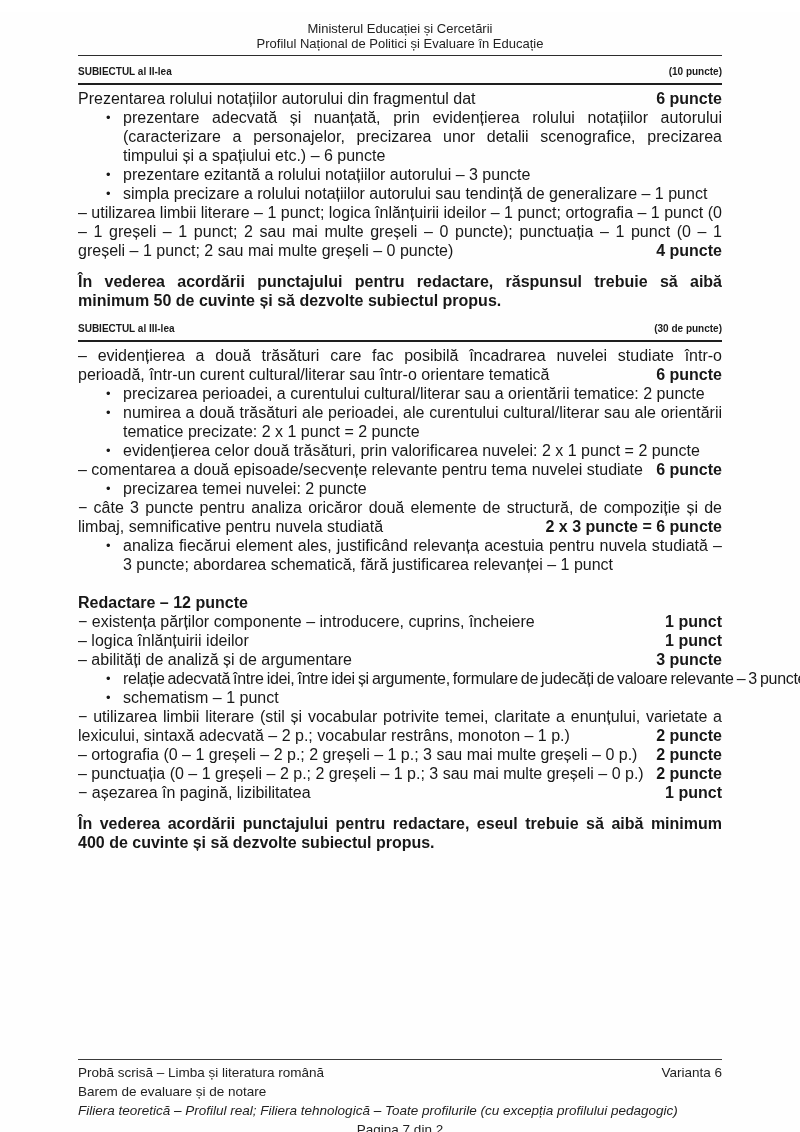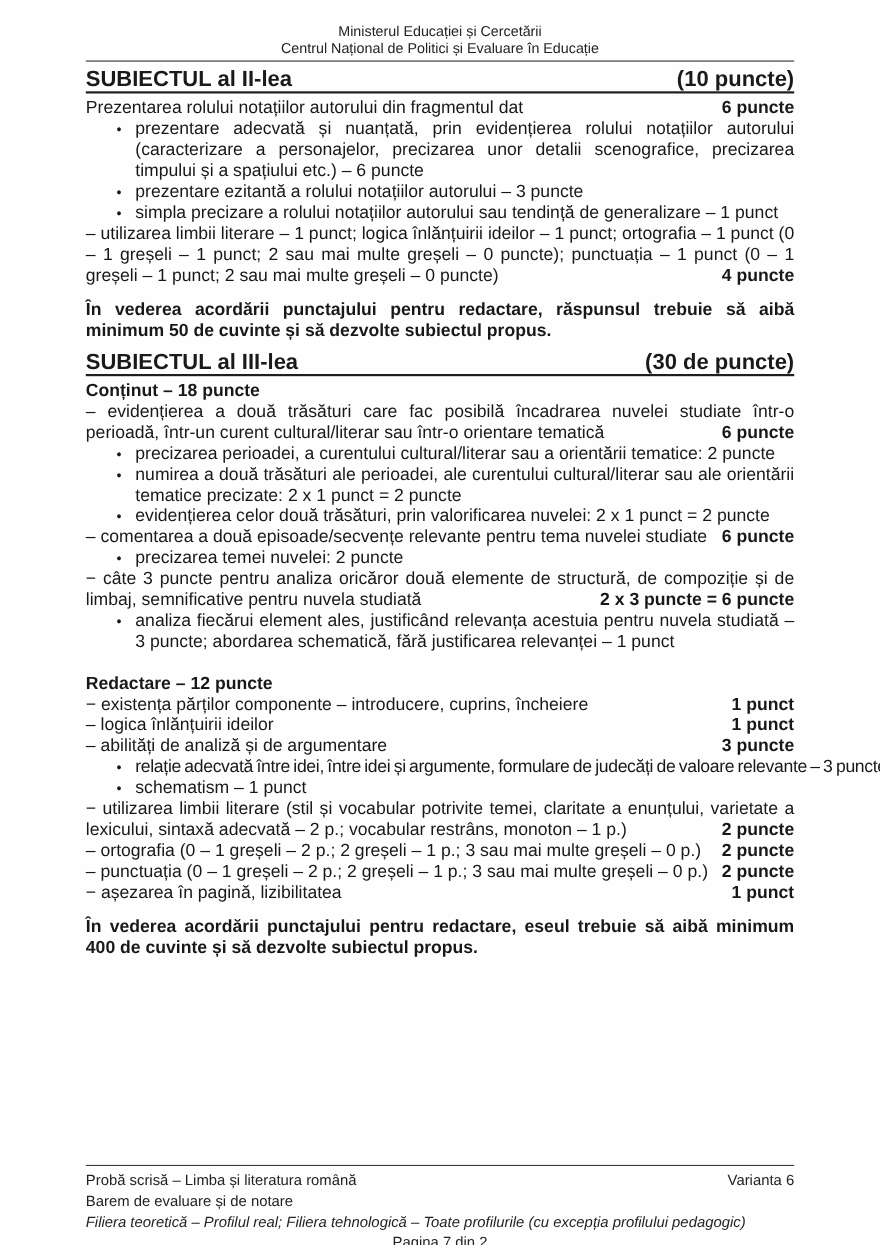--- a/index.html
+++ b/index.html
@@ -12,21 +12,21 @@
     color:#1a1a1a;
     overflow:hidden;
   }
   .content{padding:9px 78px 0 78px;}
   
   .doc-header{text-align:center;font-size:13px;line-height:15px;color:#222;}
   .header-rule{border-bottom:1.5px solid #2c2c2c;margin-top:4px;height:0;}
   
   .title-row{
     display:flex;justify-content:space-between;
-    font-weight:700;font-size:20px;line-height:18px;
+    font-weight:700;font-size:10px;line-height:18px;
     border-bottom:2px solid #1e1e1e;
     padding-bottom:2px;margin:7px 0 4px 0;
   }
   
   .blk{position:relative;font-size:16px;line-height:19px;text-align:justify;color:#181818;}
   .blk .pts{position:absolute;right:0;bottom:0;font-weight:700;white-space:nowrap;}
   .bullet{padding-left:45px;}
   .bullet::before{content:"\2022";position:absolute;left:28px;top:0;font-size:13px;}
   .heading{font-weight:700;text-align:left;}
   .note{font-weight:700;margin:12px 0 10px 0;text-align:justify;}
@@ -43,39 +43,38 @@
   .footer-filiera{font-style:italic;}
   .footer-page{text-align:center;}
 </style>
 </head>
 <body>
 
 <div class="page">
   <div class="content">
     <div class="doc-header">
       <div>Ministerul Educației și Cercetării</div>
-      <div>Centrul Național de Politici și Evaluare în Educație</div>
+      <div>Profilul Național de Politici și Evaluare în Educație</div>
       <div class="header-rule"></div>
     </div>
     <main>
         <div class="title-row">
           <span>SUBIECTUL al II-lea</span>
           <span>(10 puncte)</span>
         </div>
         <div class="blk para"><span class="txt">Prezentarea rolului notațiilor autorului din fragmentul dat</span><span class="pts">6 puncte</span></div>
         <div class="blk bullet"><span class="txt">prezentare adecvată și nuanțată, prin evidențierea rolului notațiilor autorului (caracterizare a personajelor, precizarea unor detalii scenografice, precizarea timpului și a spațiului etc.) – 6 puncte</span></div>
         <div class="blk bullet"><span class="txt">prezentare ezitantă a rolului notațiilor autorului – 3 puncte</span></div>
         <div class="blk bullet"><span class="txt">simpla precizare a rolului notațiilor autorului sau tendință de generalizare – 1 punct</span></div>
         <div class="blk para"><span class="txt">– utilizarea limbii literare – 1 punct; logica înlănțuirii ideilor – 1 punct; ortografia – 1 punct (0 – 1 greșeli – 1 punct; 2 sau mai multe greșeli – 0 puncte); punctuația – 1 punct (0 – 1 greșeli – 1 punct; 2 sau mai multe greșeli – 0 puncte)</span><span class="pts">4 puncte</span></div>
         <div class="blk note"><span class="txt">În vederea acordării punctajului pentru redactare, răspunsul trebuie să aibă minimum 50 de cuvinte și să dezvolte subiectul propus.</span></div>
         <div class="title-row">
           <span>SUBIECTUL al III-lea</span>
           <span>(30 de puncte)</span>
         </div>
-        <div class="blk heading"><span class="txt">Conținut – 18 puncte</span></div>
         <div class="blk para"><span class="txt">– evidențierea a două trăsături care fac posibilă încadrarea nuvelei studiate într-o perioadă, într-un curent cultural/literar sau într-o orientare tematică</span><span class="pts">6 puncte</span></div>
         <div class="blk bullet"><span class="txt">precizarea perioadei, a curentului cultural/literar sau a orientării tematice: 2 puncte</span></div>
         <div class="blk bullet"><span class="txt">numirea a două trăsături ale perioadei, ale curentului cultural/literar sau ale orientării tematice precizate: 2 x 1 punct = 2 puncte</span></div>
         <div class="blk bullet"><span class="txt">evidențierea celor două trăsături, prin valorificarea nuvelei: 2 x 1 punct = 2 puncte</span></div>
         <div class="blk para"><span class="txt">– comentarea a două episoade/secvențe relevante pentru tema nuvelei studiate</span><span class="pts">6 puncte</span></div>
         <div class="blk bullet"><span class="txt">precizarea temei nuvelei: 2 puncte</span></div>
         <div class="blk para"><span class="txt">− câte 3 puncte pentru analiza oricăror două elemente de structură, de compoziție și de limbaj, semnificative pentru nuvela studiată</span><span class="pts">2 x 3 puncte = 6 puncte</span></div>
         <div class="blk bullet"><span class="txt">analiza fiecărui element ales, justificând relevanța acestuia pentru nuvela studiată – 3 puncte; abordarea schematică, fără justificarea relevanței – 1 punct</span></div>
         <div class="blk gap"></div>
         <div class="blk heading"><span class="txt">Redactare – 12 puncte</span></div>

